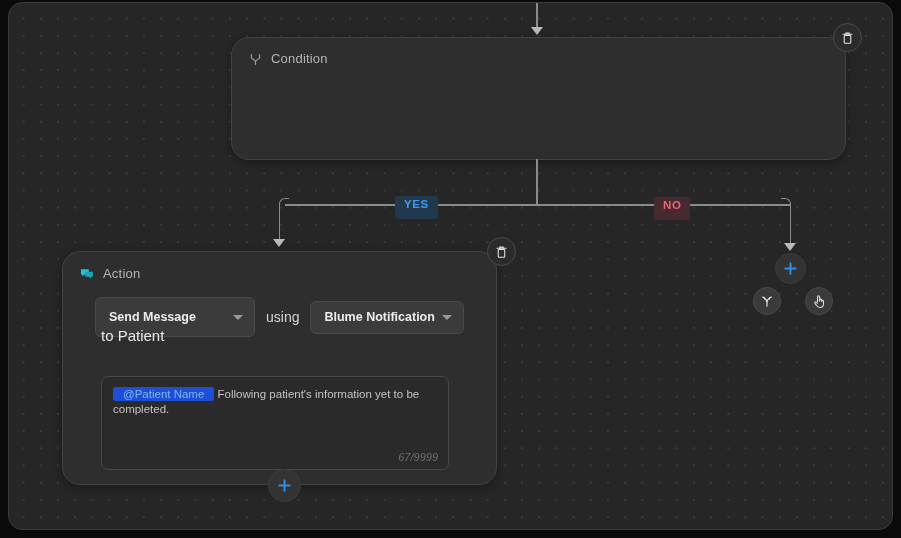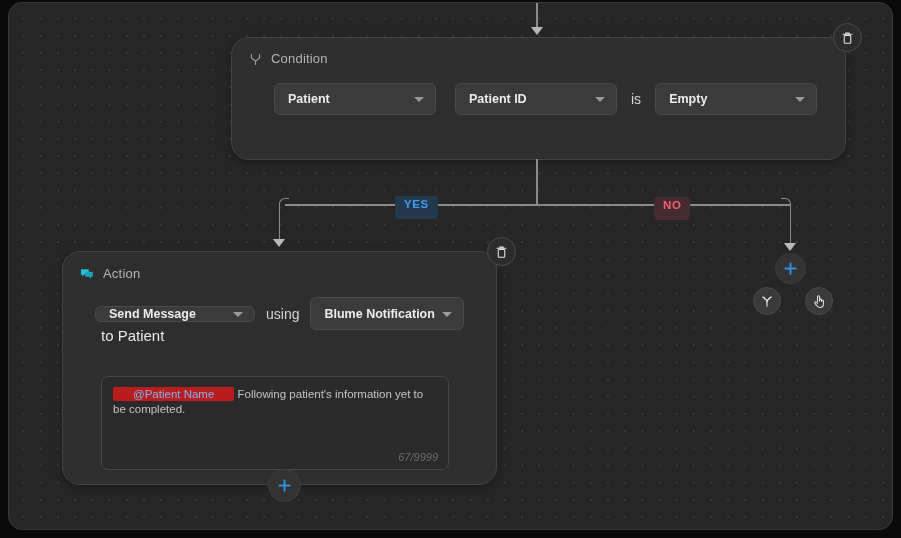--- a/index.html
+++ b/index.html
@@ -132,23 +132,23 @@
     border-radius: 7px;
   }
   .msg-text {
     font-size: 11.5px;
     color: #c3c3c3;
     line-height: 1.28;
     padding: 10px 12px 0 11px;
   }
   .token {
     color: #7fb6ef;
-    background: #b91c1c;
+    background: #1d4ed8;
     border-radius: 2px;
-    padding: 1px 20px;
+    padding: 1px 10px;
   }
   .counter {
     position: absolute;
     right: 10px; bottom: 6px;
     font-size: 11px;
     font-style: italic;
     color: #6e6e6e;
   }
   .to-patient {
     font-size: 15px;
@@ -168,38 +168,20 @@
       <div class="card-header" style="position:absolute; left:17px; top:13px;">
         <span style="display:block;width:13px;height:13px;">
           <svg width="13" height="13" viewBox="0 0 16 16" fill="none" stroke="#9a9a9a" stroke-width="1.5" stroke-linecap="round">
             <path d="M3 2 V6 L8 10 V14"></path>
             <path d="M13 2 V6 L8 10"></path>
           </svg>
         </span>
         <span class="card-title">Condition</span>
       </div>
 
-      <div style="position:absolute; left:42px; top:45px; display:flex; align-items:center; gap:0;">
-        <div class="select" style="width:162px;">
-          <span>Patient</span>
-          <span class="caret"></span>
-        </div>
-        <div style="width:19px"></div>
-        <div class="select" style="width:162px;">
-          <span>Patient ID</span>
-          <span class="caret"></span>
-        </div>
-        <div style="width:14px"></div>
-        <span class="inline-word">is</span>
-        <div style="width:14px"></div>
-        <div class="select" style="width:162px;">
-          <span>Empty</span>
-          <span class="caret"></span>
-        </div>
-      </div>
     </div>
 
     <div class="round-btn" style="left:824px; top:20px; width:29px; height:29px;">
       <svg width="13" height="14" viewBox="0 0 16 17" fill="none" stroke="#e6e6e6" stroke-width="1.3" stroke-linecap="round">
         <path d="M2.5 4h11"></path>
         <path d="M6 4V2.5h4V4"></path>
         <rect x="4" y="5.5" width="8" height="9.5" rx="1"></rect>
       </svg>
     </div>
 
@@ -224,21 +206,21 @@
         <span style="display:block;width:14px;height:13px;">
           <svg width="14" height="13" viewBox="0 0 16 15" fill="none" stroke="#22c3d6" stroke-width="1.4" stroke-linejoin="round">
             <path d="M1 1.5h9v6H5L2.5 9.8V7.5H1z" fill="#22c3d6" stroke="none"></path>
             <path d="M6 4.2h8.8v6h-2.4v2.3L10 10.2H6z" fill="#1ea5bb" stroke="none"></path>
           </svg>
         </span>
         <span class="card-title">Action</span>
       </div>
 
       <div style="position:absolute; left:32px; top:45px; display:flex; align-items:center;">
-        <div class="select" style="width:160px; height:16px;">
+        <div class="select" style="width:160px; height:40px;">
           <span>Send Message</span>
           <span class="caret"></span>
         </div>
         <div style="width:11px"></div>
         <span class="inline-word">using</span>
         <div style="width:11px"></div>
         <div class="select" style="width:154px; height:33px;">
           <span>Blume Notification</span>
           <span class="caret"></span>
         </div>

